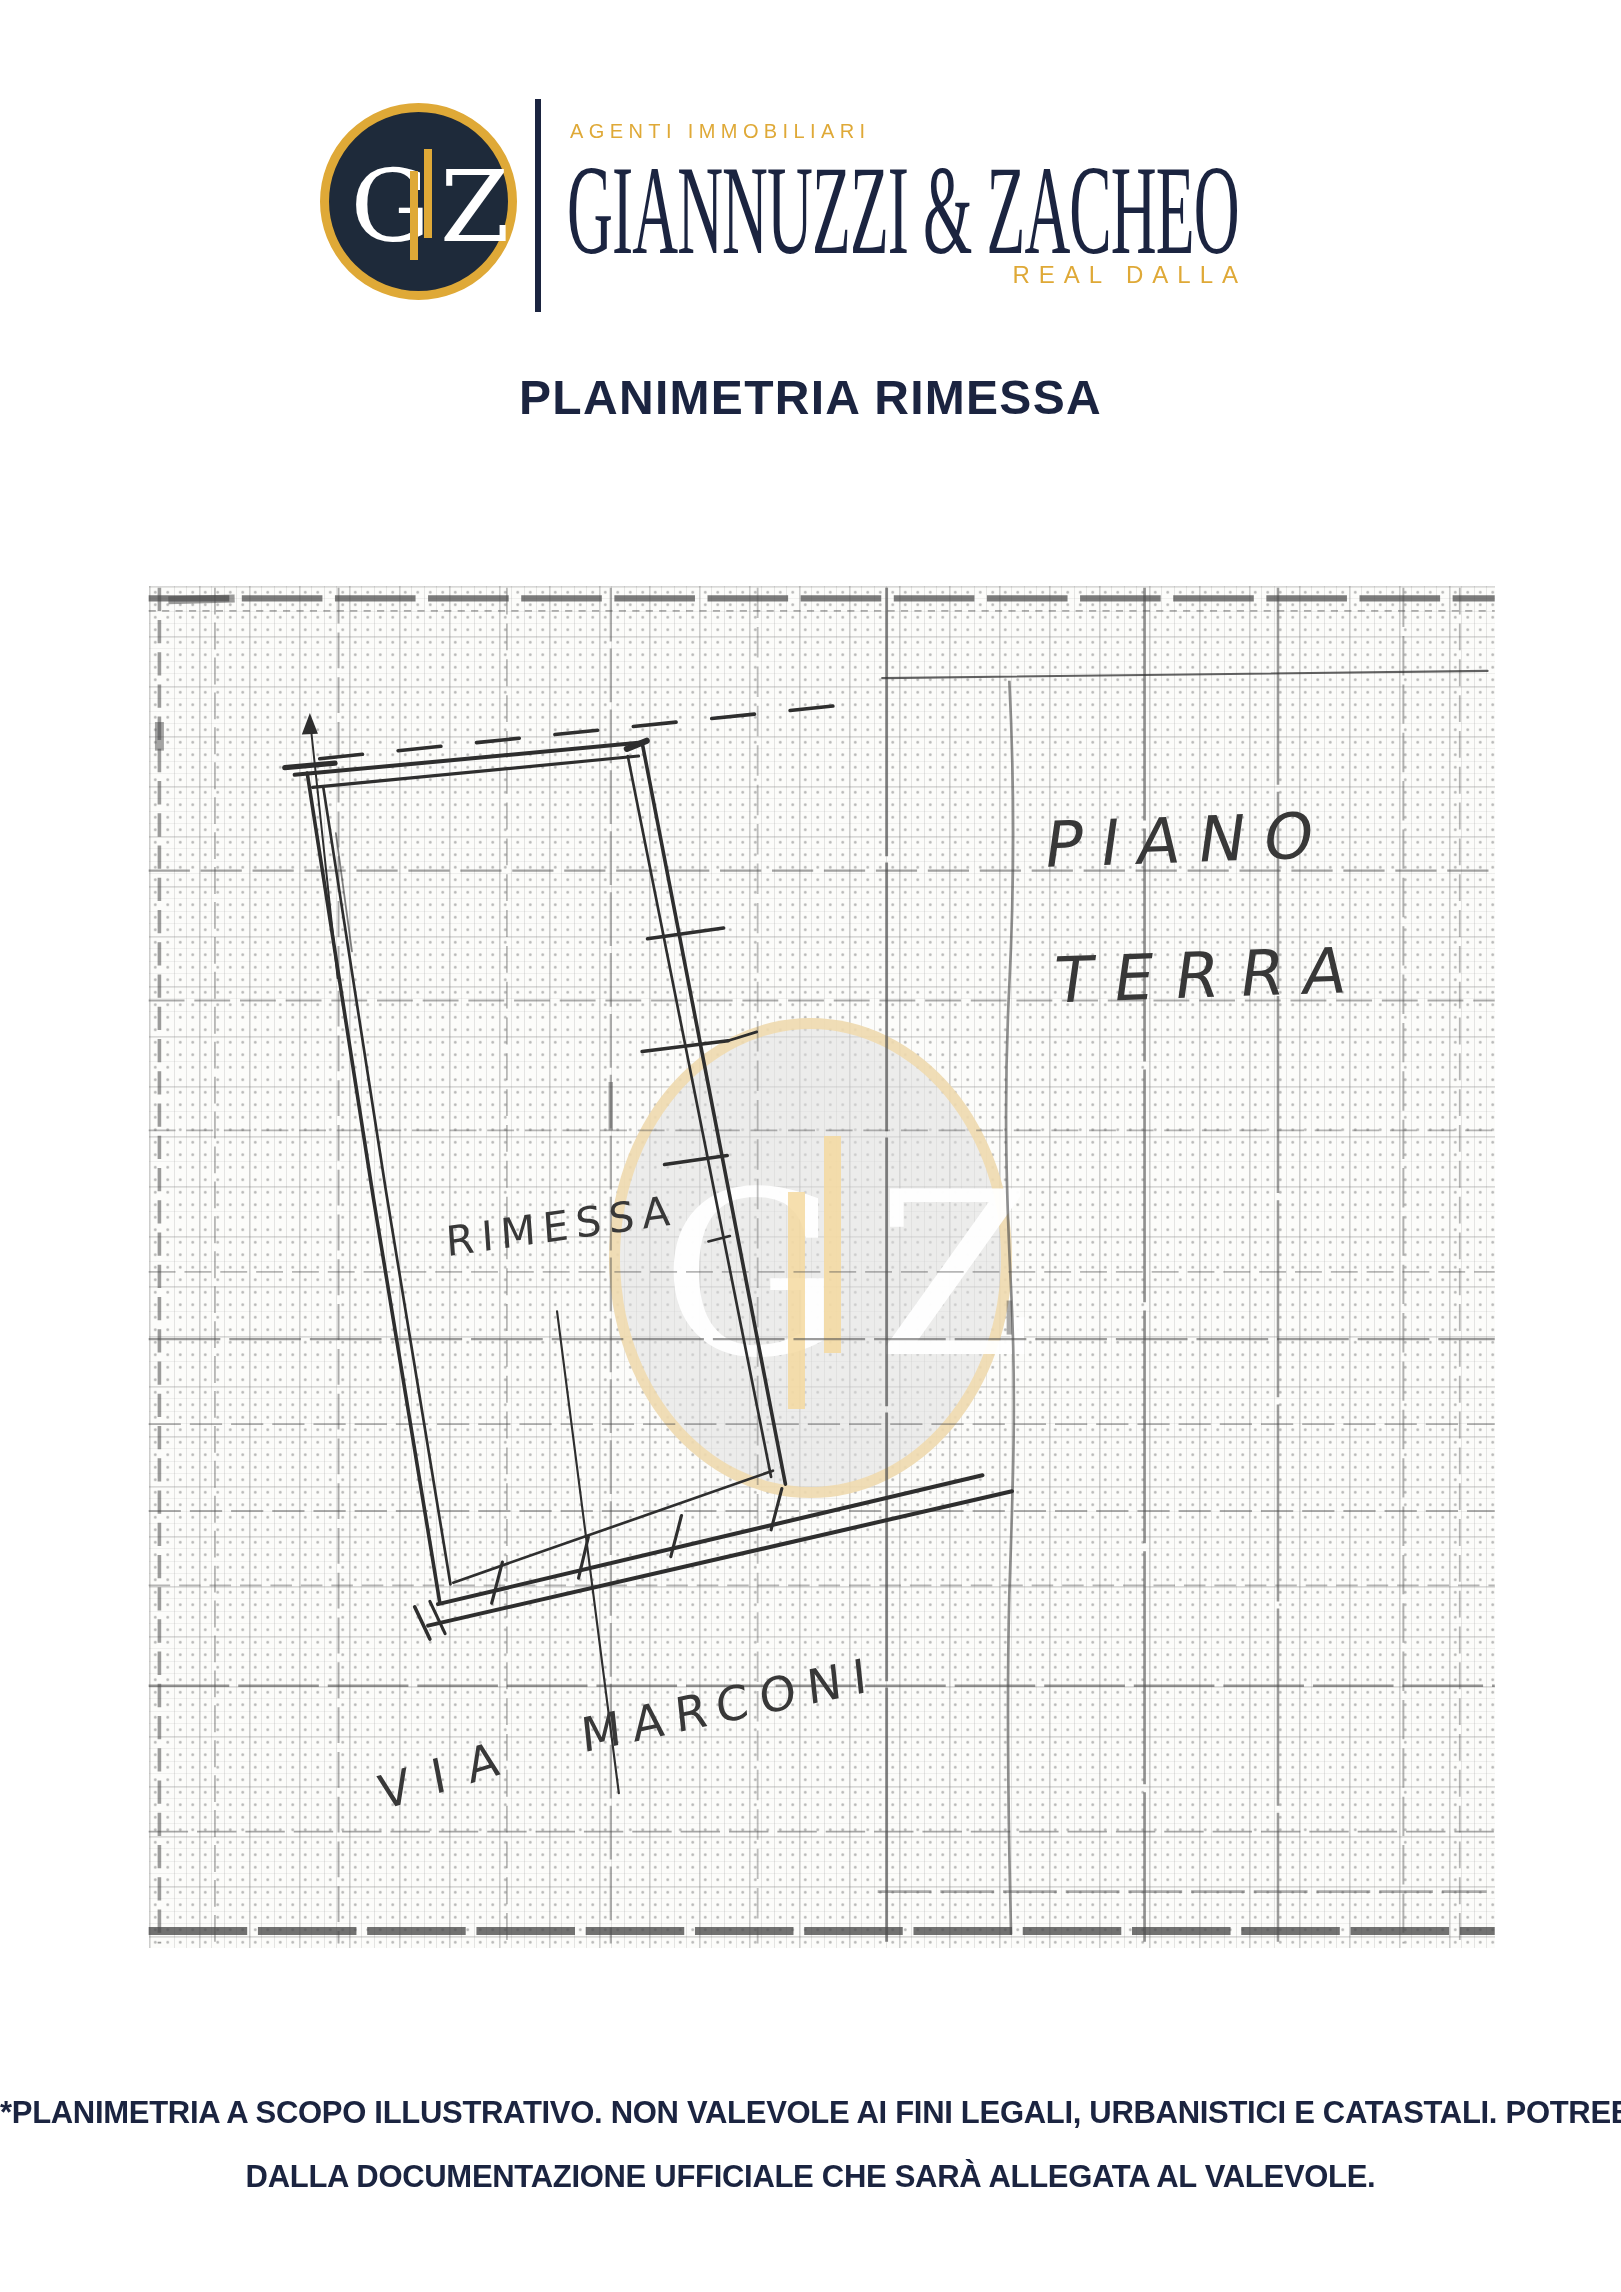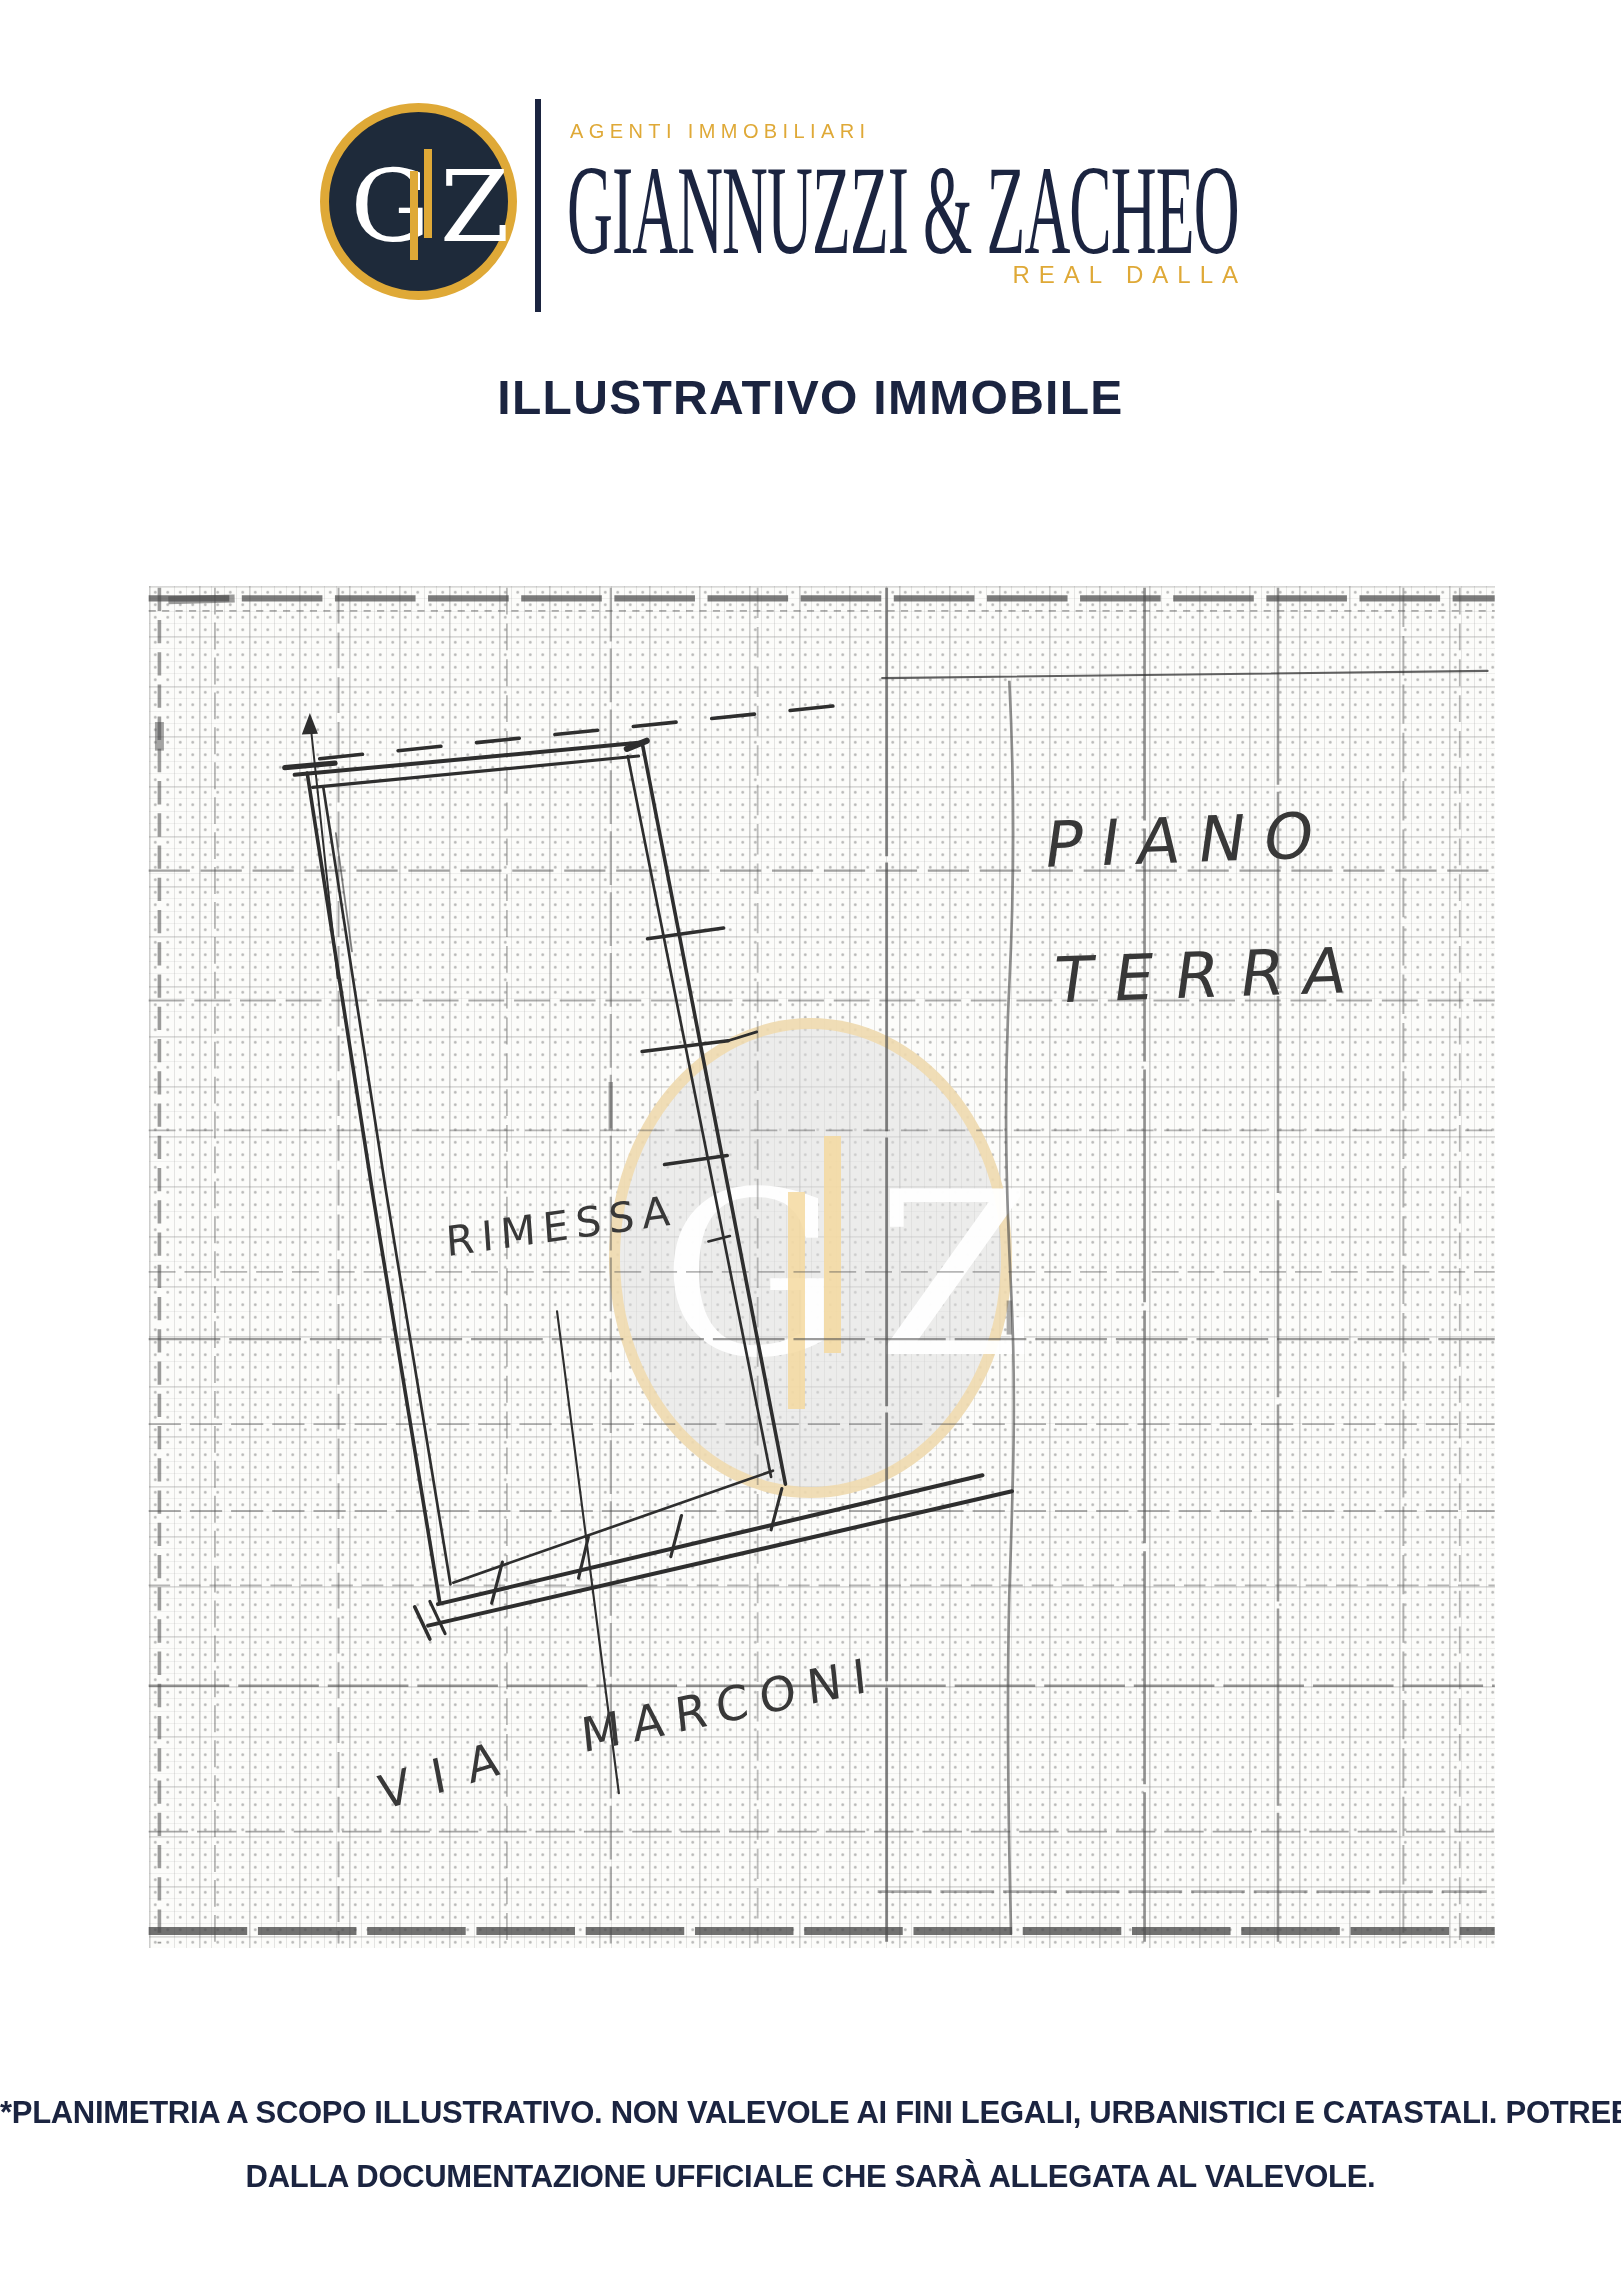--- a/index.html
+++ b/index.html
@@ -103,21 +103,21 @@
     <span class="mono mono-g">G</span>
     <span class="gold-bar left"></span>
     <span class="gold-bar right"></span>
     <span class="mono mono-z">Z</span>
   </div>
   <div class="logo-divider"></div>
   <div class="brand-tagline">AGENTI IMMOBILIARI</div>
   <div class="brand-name">GIANNUZZI &amp; ZACHEO</div>
   <div class="brand-subtitle">REAL DALLA</div>
 
-  <div class="page-title">ILLUSTRATIVO IMMOBILE</div>
+  <div class="page-title">PLANIMETRIA RIMESSA</div>
 
   <div class="paper"></div>
 
   <div class="watermark">
     <span class="wm-mono wm-g">G</span>
     <span class="wm-bar left"></span>
     <span class="wm-bar right"></span>
     <span class="wm-mono wm-z">Z</span>
   </div>
 

